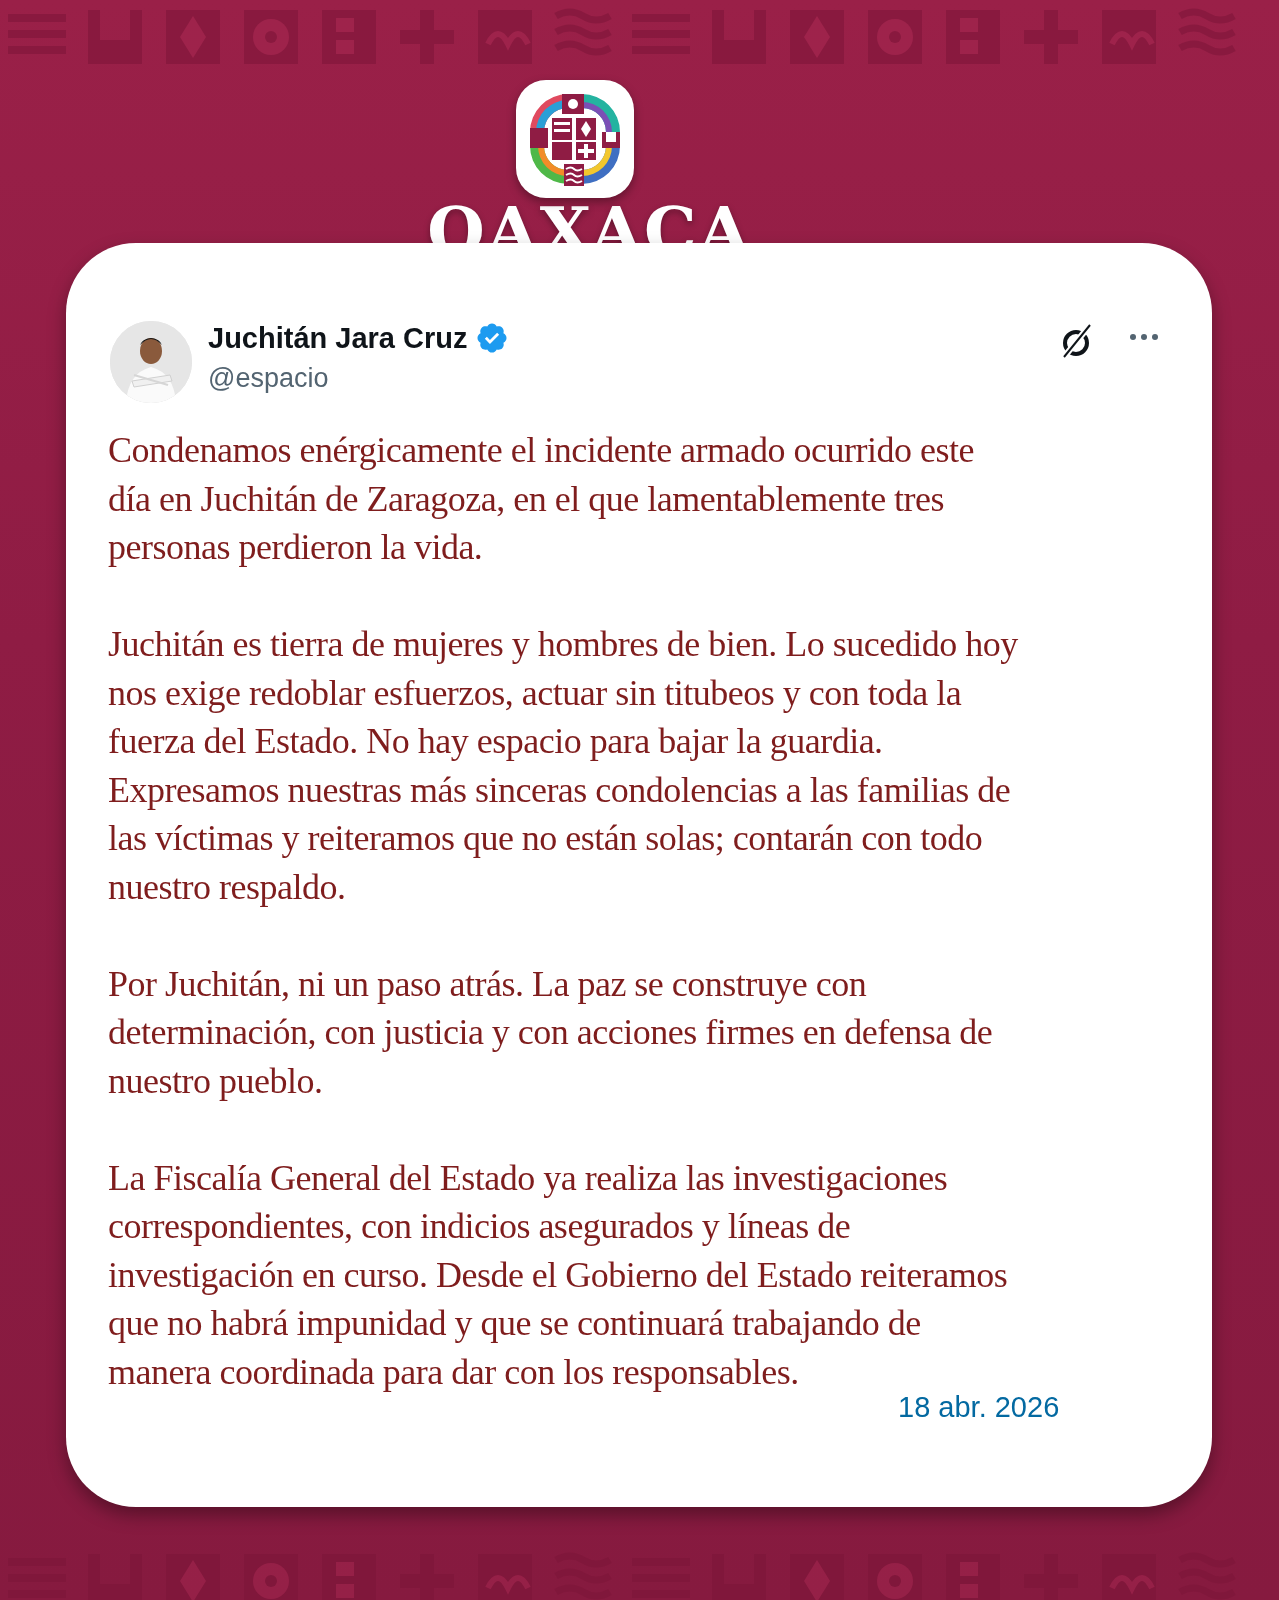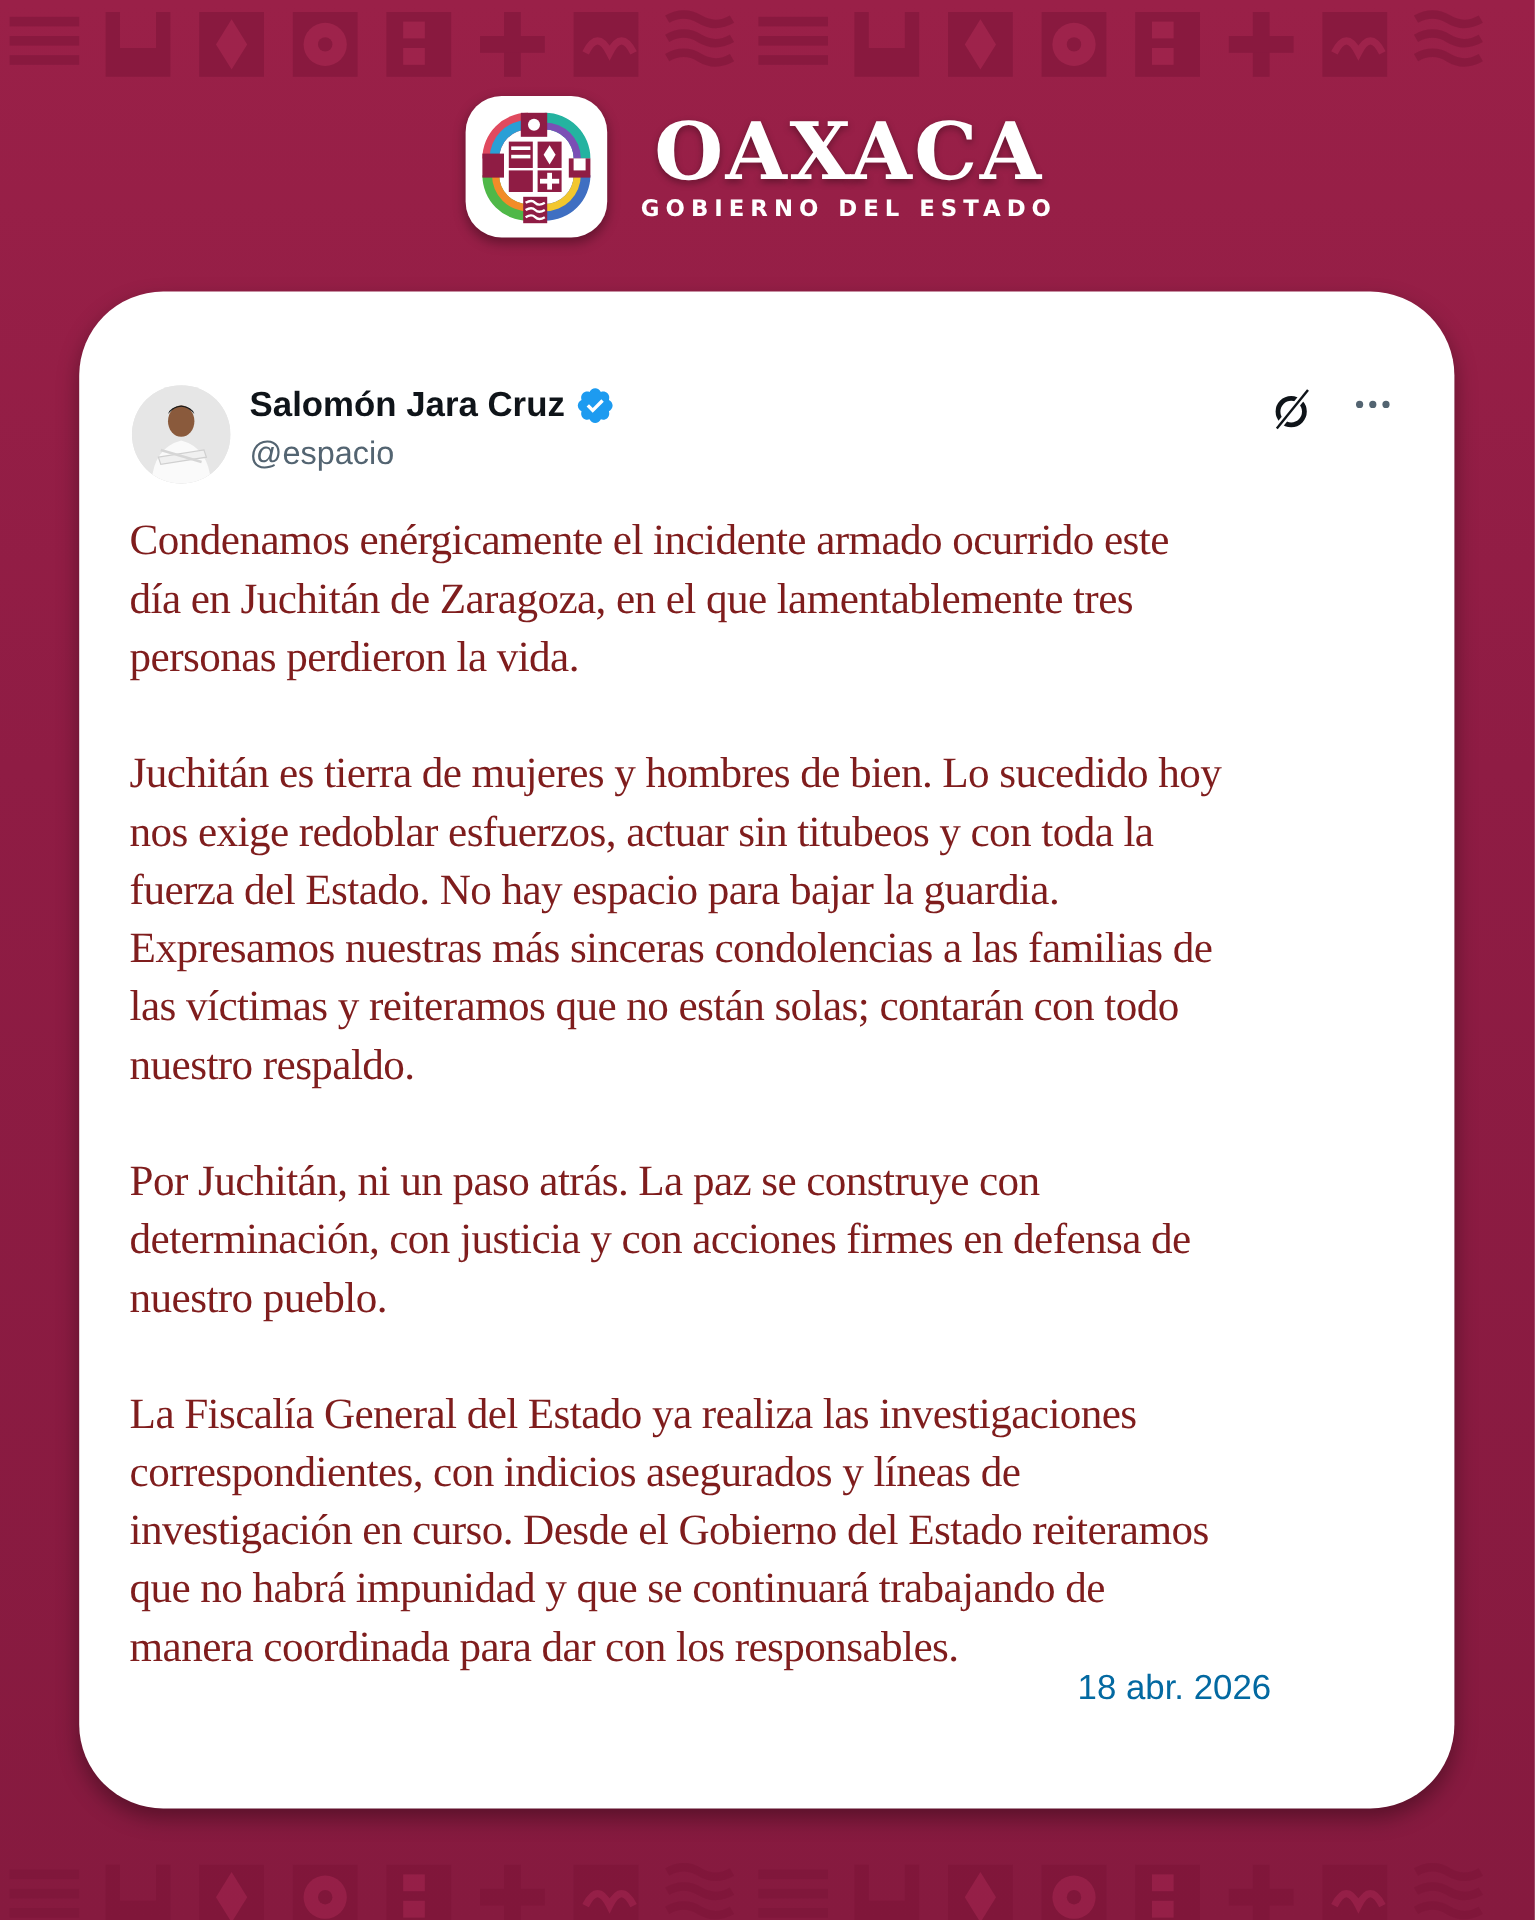--- a/index.html
+++ b/index.html
@@ -14,21 +14,21 @@
     display:flex; gap:12px; padding-left:4px; box-sizing:border-box; overflow:hidden;
   }
   .pattern-row.top { top:4px; }
   .pattern-row.bottom { top:1548px; }
   .glyph {
     flex:0 0 66px; height:66px; position:relative; opacity:0.55;
   }
   .glyph svg { width:66px; height:66px; display:block; }
 
   
-  .brand { position:absolute; left:388px; top:80px; display:flex; align-items:center; }
+  .brand { position:absolute; left:388px; top:80px; display:flex; align-items:center;flex-direction:column; }
   .logo-box {
     width:118px; height:118px; border-radius:30px; background:#fff;
     box-shadow:0 4px 10px rgba(0,0,0,.35); position:relative; overflow:hidden;
   }
   .logo-box svg { width:118px; height:118px; display:block; }
   .brand-text { margin-left:28px; display:flex; flex-direction:column; align-items:center; }
   .brand-title {
     font-family:"DejaVu Serif", serif; font-weight:bold; font-size:66px; color:#fff;
     letter-spacing:2px; line-height:66px; text-shadow:0 3px 6px rgba(0,0,0,.35);
   }
@@ -372,21 +372,21 @@
     <svg viewBox="0 0 82 82">
       <rect width="82" height="82" fill="#e6e6e6"></rect>
       <ellipse cx="41" cy="30" rx="11" ry="13" fill="#8a5a3c"></ellipse>
       <path d="M30 24 q11 -12 22 0 q-2 -6 -11 -7 q-9 1 -11 7z" fill="#1a1a1a"></path>
       <path d="M16 82 q2 -30 25 -36 q23 6 25 36z" fill="#fafafa"></path>
       <path d="M22 60 l38 -6 l2 6 l-38 6z" fill="#f0f0f0" stroke="#d0d0d0" stroke-width="1"></path>
       <path d="M24 54 l34 10" stroke="#d6d6d6" stroke-width="2"></path>
     </svg>
   </div>
   <div class="name-row">
-    <span class="display-name">Salomón Jara Cruz</span>
+    <span class="display-name">Juchitán Jara Cruz</span>
     <svg class="verified" viewBox="0 0 24 24">
       <path fill="#1d9bf0" d="M22.25 12c0-1.43-.88-2.67-2.19-3.34.46-1.39.2-2.9-.81-3.91s-2.52-1.27-3.91-.81c-.66-1.31-1.91-2.19-3.34-2.19s-2.67.88-3.33 2.19c-1.4-.46-2.91-.2-3.92.81s-1.26 2.52-.8 3.91c-1.31.67-2.2 1.91-2.2 3.34s.89 2.67 2.2 3.34c-.46 1.39-.21 2.9.8 3.91s2.52 1.26 3.91.81c.67 1.31 1.91 2.19 3.34 2.19s2.68-.88 3.34-2.19c1.39.45 2.9.2 3.91-.81s1.27-2.52.81-3.91c1.31-.67 2.19-1.91 2.19-3.34z"></path>
       <path fill="#fff" d="M10.54 16.2l-3.6-3.6 1.42-1.42 2.18 2.18 5.08-5.08 1.42 1.42z"></path>
     </svg>
   </div>
   <div class="handle">@espacio</div>
 
   <svg class="grok-icon" viewBox="0 0 42 42">
     <circle cx="20" cy="22" r="11" fill="none" stroke="#0f1419" stroke-width="4"></circle>
     <line x1="8" y1="36" x2="34" y2="4" stroke="#fff" stroke-width="6"></line>

